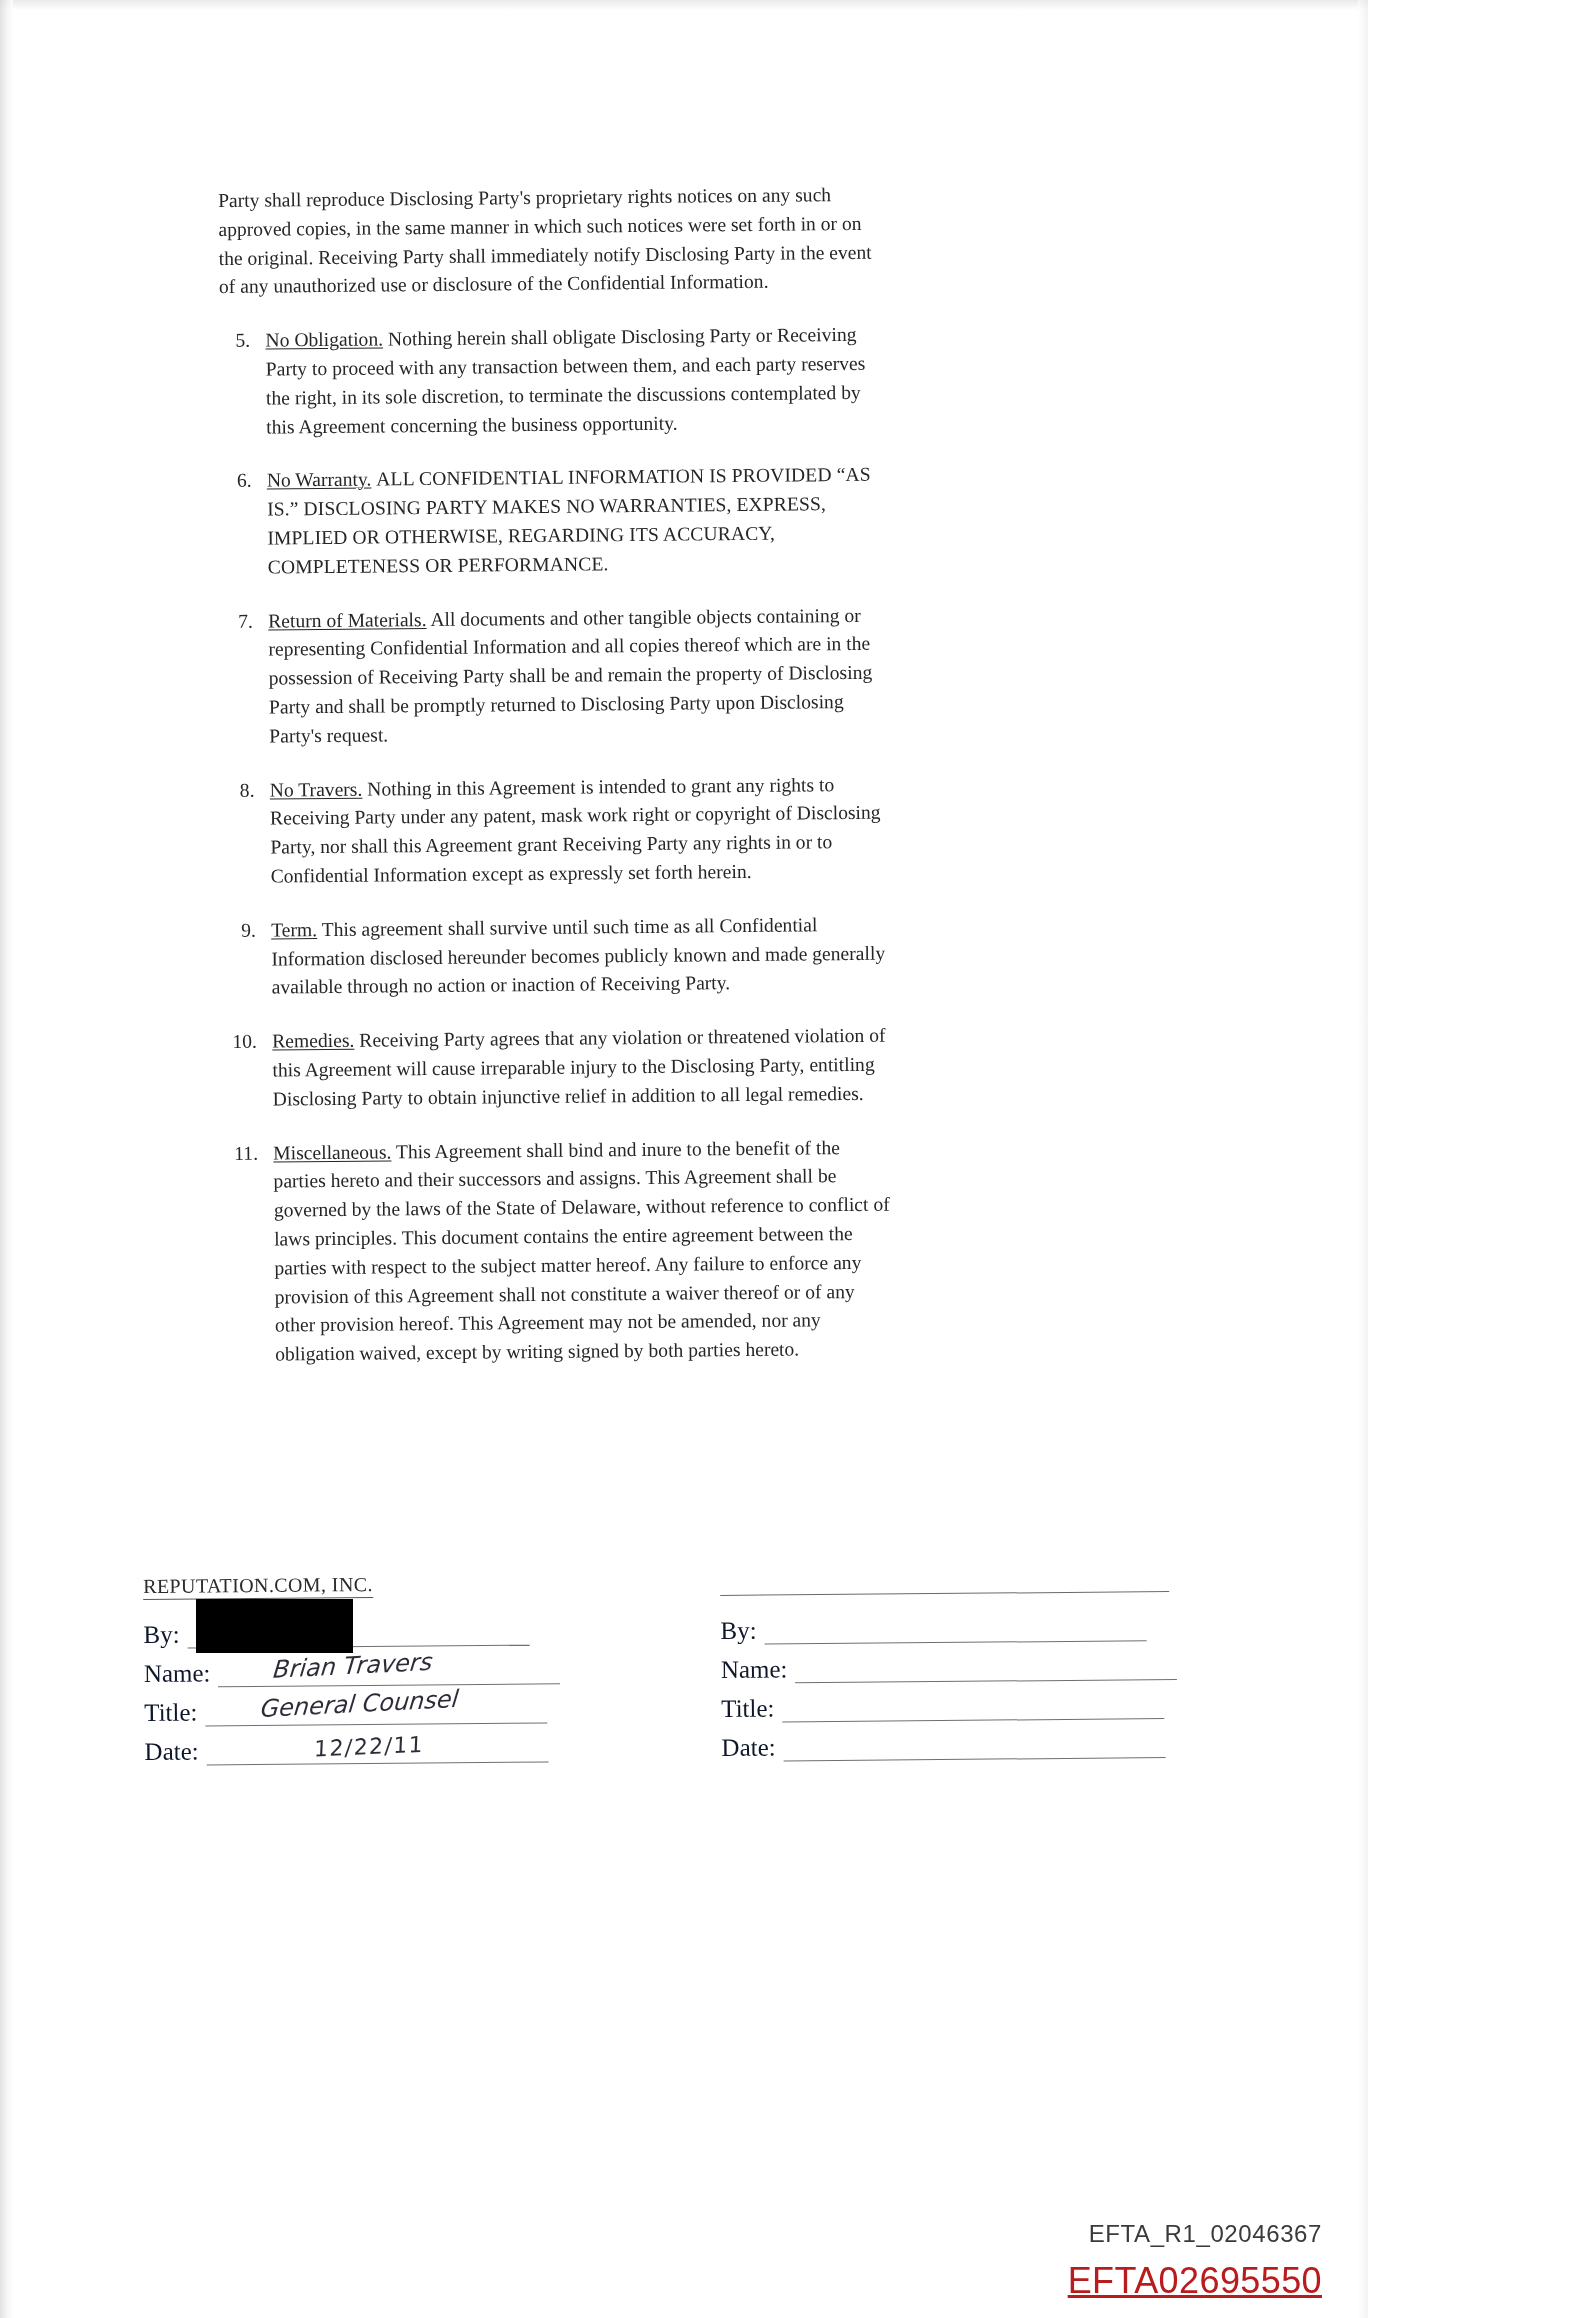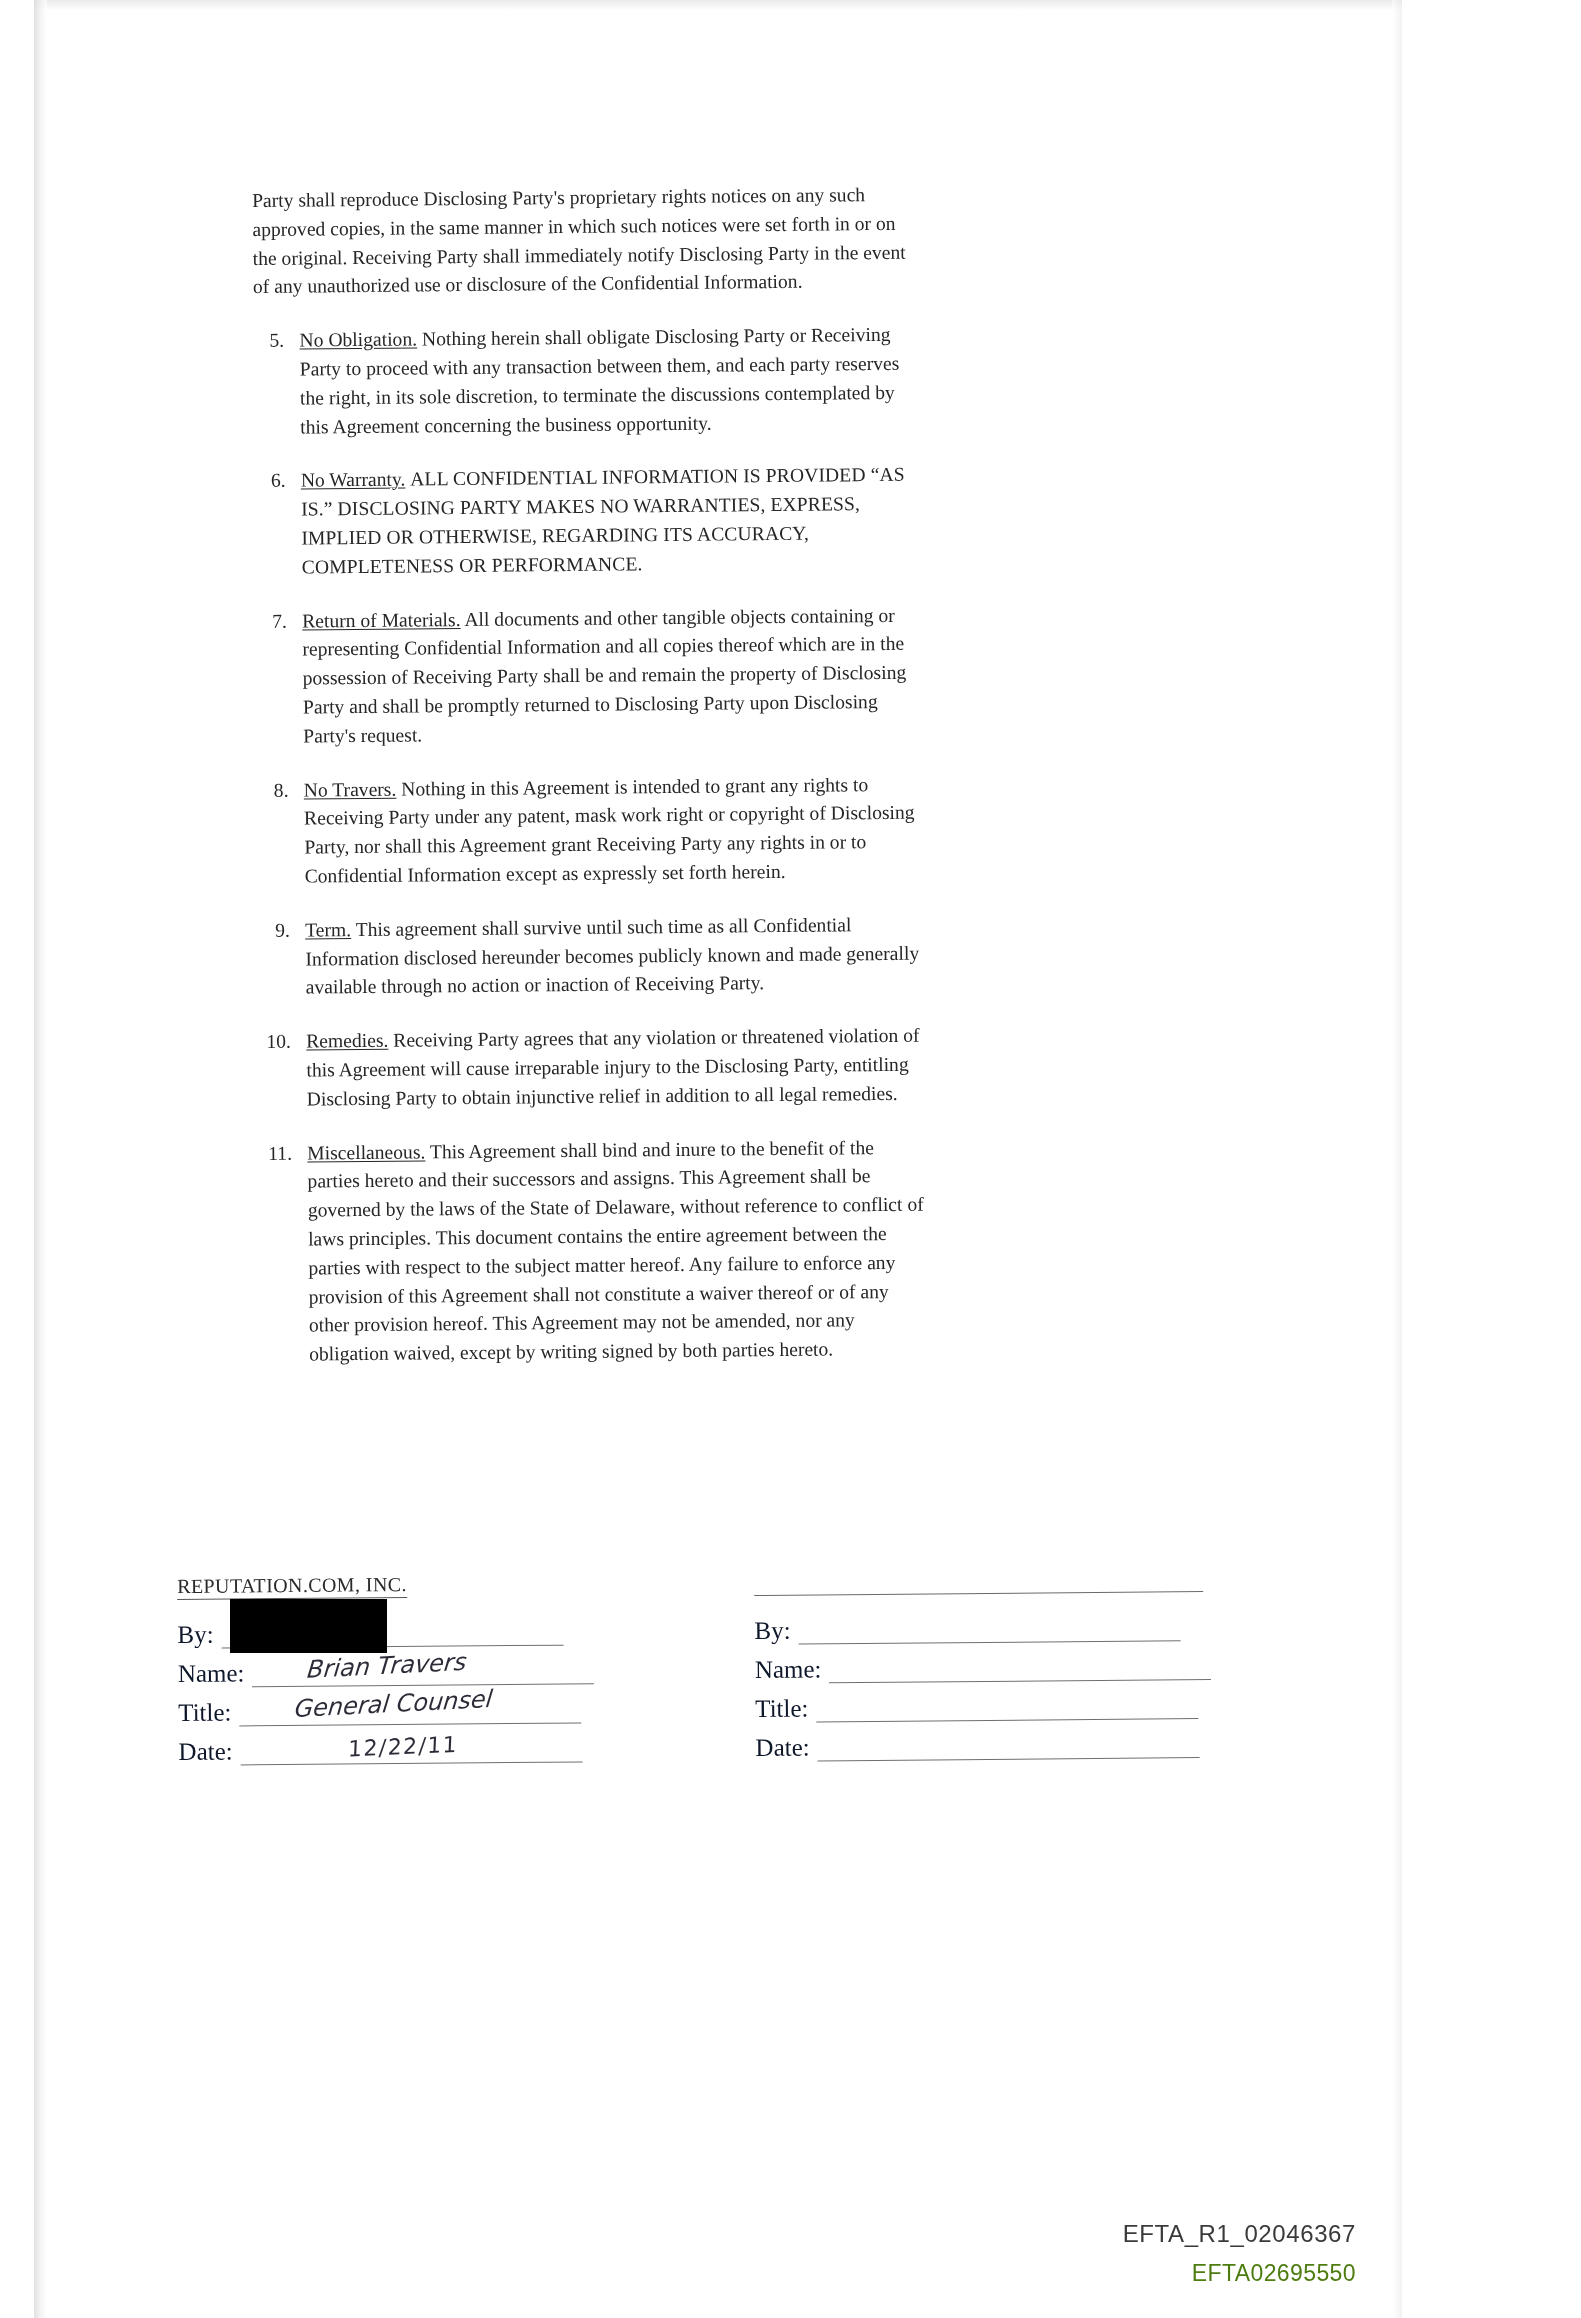--- a/index.html
+++ b/index.html
@@ -11,21 +11,20 @@
     font-family: "Liberation Serif", serif;
     color: #1a1a1a;
   }
 
   .page {
     position: relative;
     width: 1368px;
     height: 2319px;
     background: #ffffff;
     overflow: hidden;
-    margin-left: 34px;
   }
 
   
   .scan-edge-left {
     position: absolute;
     left: 0; top: 0;
     width: 13.4px; height: 2319px;
     background: linear-gradient(to right, #d8d8d8 0%, #f2f2f2 55%, #ffffff 100%);
     opacity: .75;
   }
@@ -180,23 +179,24 @@
     color: #1a1a1a;
   }
   .bates-upper {
     top: 2220px;
     font-size: 24px;
     letter-spacing: 0.6px;
     color: #3a3a3a;
   }
   .bates-lower {
     top: 2260px;
-    font-size: 23px;
+    font-size: 36px;
     letter-spacing: 0.4px;
-    color: #4d7c0f;
+    color: #b91c1c;
+    text-decoration: underline;
   }
 </style>
 </head>
 <body>
 
 <div class="page">
 
   <div class="scan-edge-top"></div>
   <div class="scan-edge-left"></div>
   <div class="scan-edge-right"></div>

